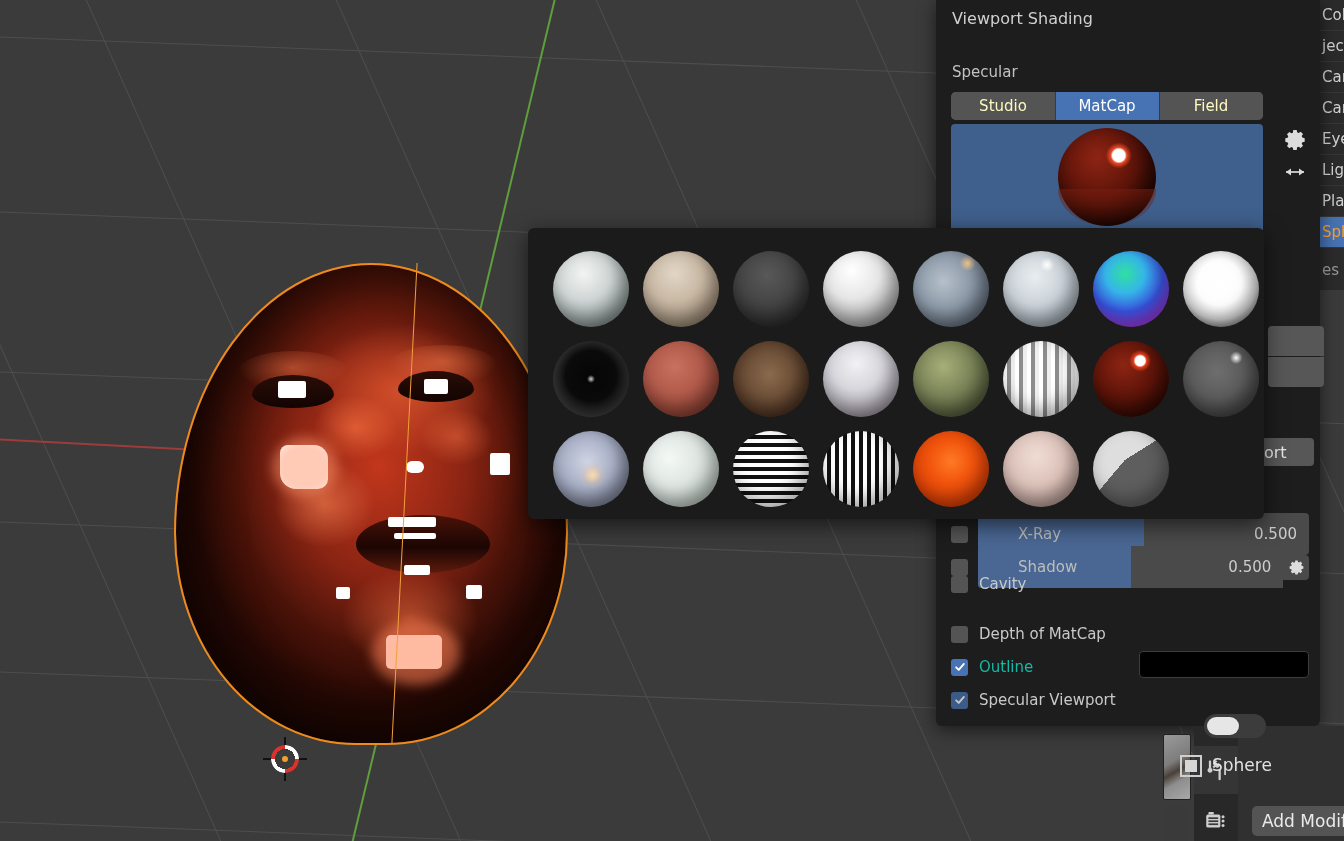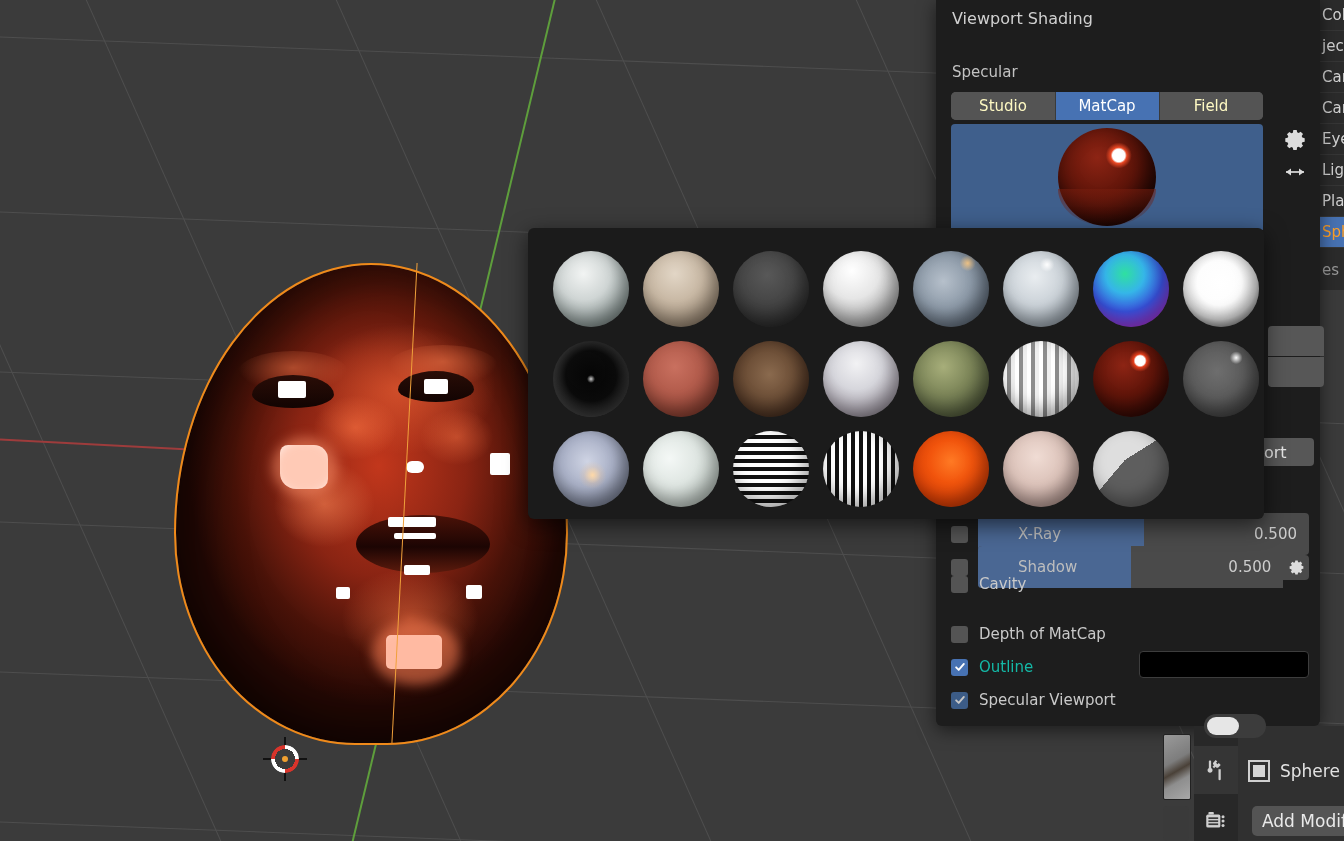--- a/index.html
+++ b/index.html
@@ -118,21 +118,21 @@
   #matcap-grid{position:absolute;left:18px;top:16px;display:grid;
     grid-template-columns:repeat(8,90px);grid-template-rows:repeat(3,90px);}
   .mc-cell{width:90px;height:90px;display:flex;align-items:center;justify-content:center;}
   .mc{width:76px;height:76px;border-radius:50%;position:relative;overflow:hidden;}
 
   
   #props-strip{position:absolute;left:1194px;top:726px;width:150px;height:115px;background:#303030;}
   #props-tabcol{position:absolute;left:1194px;top:726px;width:44px;height:115px;background:#282828;}
   .ptab{position:absolute;left:1194px;width:44px;height:48px;display:flex;align-items:center;justify-content:center;color:#c8c8c8;}
   .ptab.sel{background:#353535;}
-  #obj-row{position:absolute;left:1248px;top:755px;width:96px;height:32px;display:flex;align-items:center;}
+  #obj-row{position:absolute;left:1180px;top:755px;width:96px;height:32px;display:flex;}
   #obj-row .oicon{width:22px;height:22px;border:2px solid #cfcfcf;box-sizing:border-box;
     position:relative;margin-right:10px;flex:0 0 auto;}
   #obj-row .oicon:before{content:"";position:absolute;left:3px;top:3px;right:3px;bottom:3px;background:#d6d6d6;}
   #obj-row .oname{font-size:17px;color:#e2e2e2;white-space:nowrap;}
   #addmod{position:absolute;left:1252px;top:806px;width:104px;height:30px;background:#545454;
     border-radius:5px;display:flex;align-items:center;padding-left:10px;box-sizing:border-box;
     font-size:17px;color:#eaeaea;white-space:nowrap;overflow:hidden;}
   #mini-toggle{position:absolute;left:1204px;top:714px;width:62px;height:24px;background:#3c3c3c;border-radius:12px;}
   #mini-toggle:before{content:"";position:absolute;left:3px;top:3px;width:32px;height:18px;background:#e6e6e6;border-radius:9px;}
   #thumb-preview{position:absolute;left:1163px;top:734px;width:26px;height:64px;

